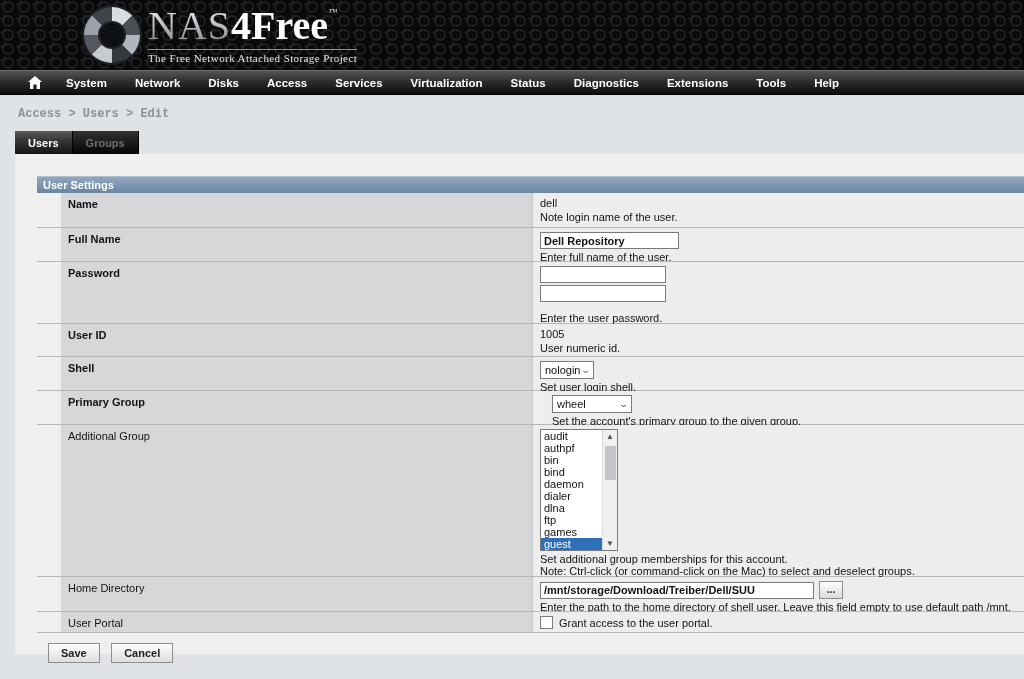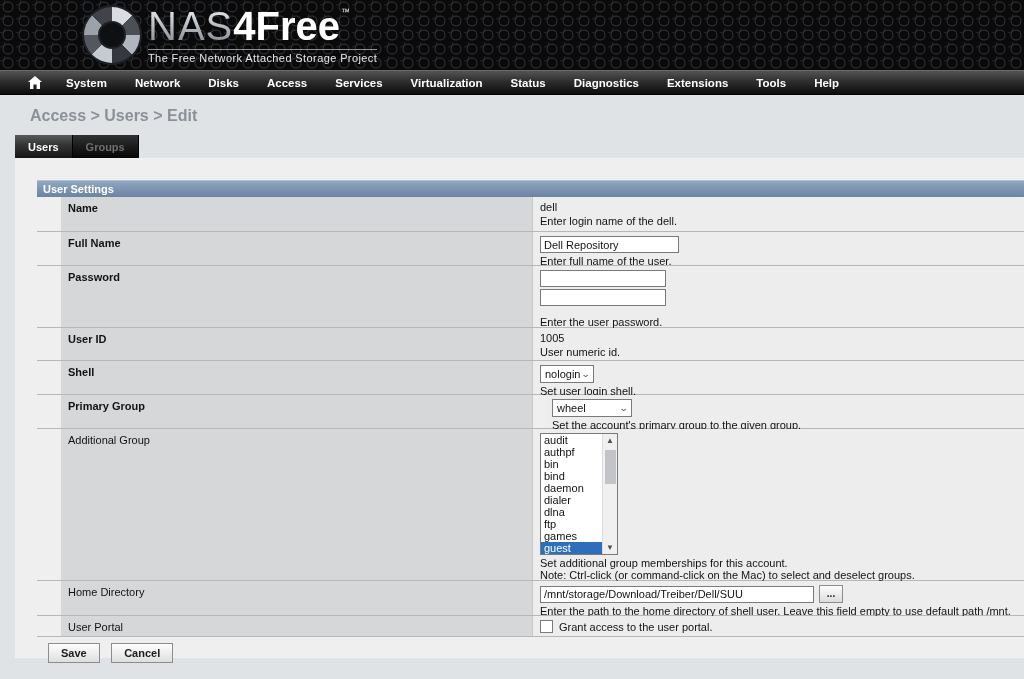--- a/index.html
+++ b/index.html
@@ -19,21 +19,21 @@
   .logo-wrap { display:flex; align-items:center; margin-left:84px; }
   .logo-ring {
     width:56px; height:56px; border-radius:50%; position:relative; flex:0 0 auto;
     background:conic-gradient(#d9dde2 0 45deg,#4b4f56 45deg 90deg,#b0b6bd 90deg 135deg,#35393f 135deg 180deg,#c6cbd1 180deg 225deg,#54585e 225deg 270deg,#9ba2aa 270deg 315deg,#40444a 315deg 360deg);
     box-shadow:0 0 0 2px #1d2024;
   }
   .logo-ring::after {
     content:""; position:absolute; left:50%; top:50%; width:24px; height:24px;
     transform:translate(-50%,-50%); border-radius:50%; background:#0e1013; box-shadow:0 0 0 2px #1d2024;
   }
-  .logo-text { margin-left:8px; color:#fff; }
+  .logo-text { margin-left:8px; color:#fff;font-family:Liberation Serif, serif; }
   .logo-line1 { display:flex; align-items:flex-start; line-height:1; }
   .brand-nas {
     font-size:40px; font-weight:400; letter-spacing:1px; color:#b9bfc7;
     background:linear-gradient(#eef1f4,#7e858d); -webkit-background-clip:text; background-clip:text; -webkit-text-fill-color:transparent;
   }
   .brand-4free { font-size:40px; font-weight:700; color:#fff; letter-spacing:0px; }
   .brand-tm { font-size:9px; color:#e8e8e8; margin-top:2px; margin-left:1px; }
   .tagline {
     font-size:11px; color:#e4e6e9; letter-spacing:.4px; margin-top:3px;
     border-top:1px solid rgba(255,255,255,.55); padding-top:2px;
@@ -45,21 +45,21 @@
     border-top:1px solid #6b6b6b; border-bottom:1px solid #000;
     display:flex; align-items:center; padding-left:18px;
   }
   .nav-home { display:flex; align-items:center; padding:0 10px; cursor:pointer; height:100%; }
   .nav-item {
     color:#fff; font-size:11.5px; font-weight:700; padding:0 14px; cursor:pointer;
     height:100%; display:flex; align-items:center;
   }
 
   
-  .crumb { color:#8b9199; font-size:16px; font-weight:700; margin:12px 0 10px 30px; }
+  .crumb { color:#8b9199; font-size:12px; font-weight:700; margin:12px 0 10px 18px;font-family:Liberation Mono, monospace; }
 
   .tabs { display:flex; margin-left:15px; height:23px; }
   .tab {
     font-size:11px; font-weight:700; padding:0 13px; display:flex; align-items:center; cursor:pointer;
     border-right:1px solid #000;
   }
   .tab.active { background:linear-gradient(#5a5a5a,#333 45%,#161616); color:#fff; }
   .tab.inactive { background:linear-gradient(#323232,#1d1d1d 45%,#060606); color:#6f6f6f; }
 
   .panel { margin-left:15px; width:1009px; background:#efeff0; height:500px; padding:22px 0 0 22px; }
@@ -75,21 +75,21 @@
     width:472px; flex:0 0 auto; background:#d6d7d8; border-right:1px solid #c6c7c8;
     padding:5px 4px 4px 7px; font-size:11px; color:#121212;
   }
   .cl.req { font-weight:700; }
   .cr { flex:1; background:#ededee; padding:4px 6px 4px 7px; font-size:11px; color:#121212; }
   .hint { font-size:11px; color:#121212; margin-top:2px; }
   .val { font-size:11px; color:#121212; }
 
   input[type=text], input[type=password] {
     font-family:"Liberation Sans","DejaVu Sans",sans-serif; font-size:11px; color:#121212;
-    border:1px solid #7a7a7a; background:#fff; height:17px; padding:0 3px; outline:none;
+    border:1px solid #7a7a7a; background:#fff; height:17px; padding:0 3px; outline:none;font-weight:bold;
   }
   .inp-fullname { width:139px; }
   .inp-pass { width:126px; display:block; }
   .inp-pass + .inp-pass { margin-top:2px; }
   .inp-home { width:274px; vertical-align:middle; }
   .btn-browse {
     display:inline-block; vertical-align:middle; margin-left:5px; width:24px; height:18px;
     background:linear-gradient(#fdfdfd,#dcdcdc); border:1px solid #8c8c8c;
     font-size:10px; font-weight:700; color:#222; text-align:center; line-height:15px; cursor:pointer;
   }
@@ -173,21 +173,21 @@
 
   <div class="panel">
     <div class="tbl">
 
       <div class="tbl-title">User Settings</div>
 
       <div class="row" style="height:35px;">
         <div class="cl req">Name</div>
         <div class="cr">
           <div class="val">dell</div>
-          <div class="hint">Enter login name of the dell.</div>
+          <div class="hint">Note login name of the user.</div>
         </div>
       </div>
 
       <div class="row" style="height:34px;">
         <div class="cl req">Full Name</div>
         <div class="cr">
           <input type="text" class="inp-fullname" value="Dell Repository" style="">
           <div class="hint">Enter full name of the user.</div>
         </div>
       </div>

